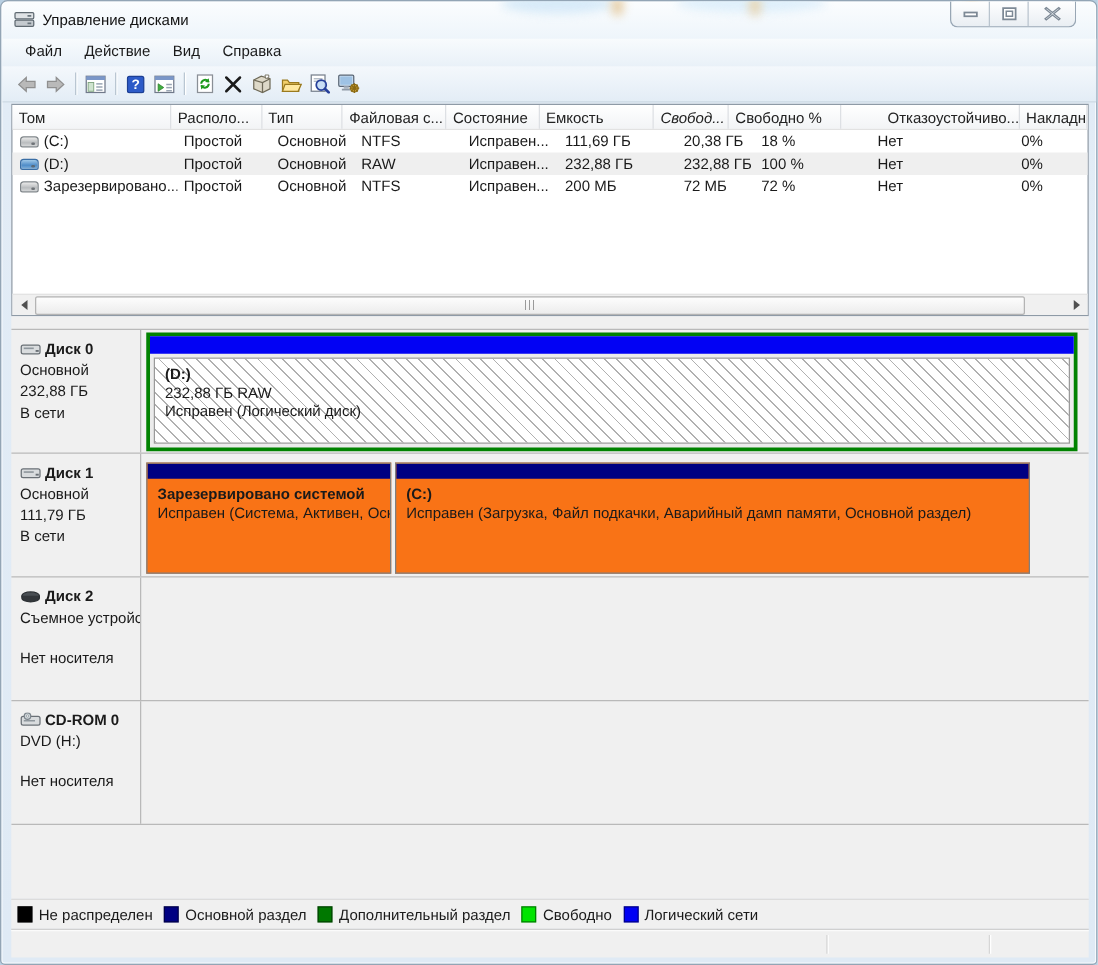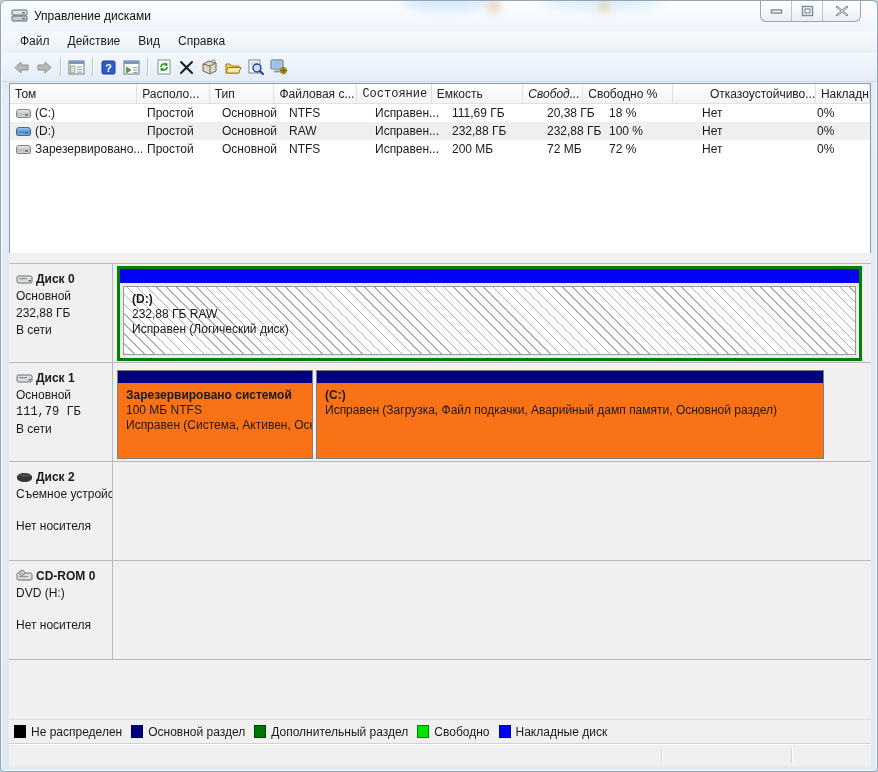--- a/index.html
+++ b/index.html
@@ -27,21 +27,21 @@
   #menubar { position:absolute; left:1px; top:30px; width:876px; height:22px;
     background:linear-gradient(180deg,#f8fbfd,#e9f1f8); display:flex; align-items:flex-start; padding-left:10px; gap:2px; }
   .menu-item { padding:3px 8px; }
   
   #toolbar { position:absolute; left:1px; top:52px; width:876px; height:29px;
     background:linear-gradient(180deg,#f4f8fc,#e3edf6); border-bottom:1px solid #cdd9e4;
     display:flex; align-items:center; padding-left:8px; }
   .tb-icon { width:23px; height:22px; display:flex; align-items:center; justify-content:center; }
   .tb-sep { width:1px; height:18px; background:#b9c6d2; margin:0 4px; box-shadow:1px 0 0 #fff; }
   
-  #list-panel { position:absolute; left:8px; top:82px; width:862px; height:202px;
+  #list-panel { position:absolute; left:8px; top:82px; width:862px; height:170px;
     background:#fff; border:1px solid #8e9aa6; }
   #list-header { display:flex; height:20px; border-bottom:1px solid #e2e2e2;
     background:linear-gradient(180deg,#ffffff,#f2f4f6); }
   .hdr-cell { height:100%; padding:3px 0 0 5px; border-right:1px solid #dde0e4;
     overflow:hidden; white-space:nowrap; color:#222; }
   .lv-row { display:flex; height:18px; align-items:center; }
   .lv-row.selected { background:#efefef; }
   .lv-cell { padding-left:5px; overflow:hidden; white-space:nowrap; height:100%; display:flex; align-items:center; }
   .vol-ico { width:15px; height:9px; border-radius:3px 3px 2px 2px; margin:0 4px 0 1px; flex:none;
     border:1px solid #7e8488; background:linear-gradient(180deg,#e9e9e9,#b9bcbe 60%,#d7d9da); position:relative; }
@@ -251,21 +251,21 @@
         </span>
       </span>
     </div>
 
   <div id="list-panel">
     <div id="list-header">
         <div class="hdr-cell" style="width: 132px;">Том</div>
         <div class="hdr-cell" style="width: 75px;">Располо...</div>
         <div class="hdr-cell" style="width: 67px;">Тип</div>
         <div class="hdr-cell" style="width: 86px;">Файловая с...</div>
-        <div class="hdr-cell" style="width: 77px; font-family: Liberation Mono, monospace;">Состояние</div>
+        <div class="hdr-cell" style="width: 77px;">Состояние</div>
         <div class="hdr-cell" style="width: 95px;">Емкость</div>
         <div class="hdr-cell" style="width: 62px; font-style: italic;">Свобод...</div>
         <div class="hdr-cell" style="width: 93px;">Свободно %</div>
         <div class="hdr-cell" style="width: 115px; margin-left: 32px;">Отказоустойчиво...</div>
         <div class="hdr-cell" style="width: 56px;">Накладные расходы</div>
       </div>
     <div id="list-body">
         <div class="lv-row">
           <div class="lv-cell" style="width: 132px;">
             <span class="vol-ico"></span>
@@ -360,29 +360,28 @@
               <span class="dev-ico">
                 <svg width="17" height="11" viewBox="0 0 17 11">
                   <rect x="1" y="2" width="15" height="7" rx="1.5" fill="#d9dcde" stroke="#6a7076"></rect>
                   <rect x="3" y="4" width="8" height="1.3" fill="#8f979d"></rect>
                   <rect x="12.5" y="6" width="2.5" height="1.5" fill="#6a7076"></rect>
                 </svg>
               </span>
               <span>Диск 1</span>
             </div>
             <div class="disk-line" style="min-height: 12px;">Основной</div>
-            <div class="disk-line" style="min-height: 12px; font-family: Liberation Mono, monospace;">111,79 ГБ</div>
+            <div class="disk-line" style="min-height: 12px;">111,79 ГБ</div>
             <div class="disk-line" style="min-height: 12px;">В сети</div>
           </div>
           <div class="disk-area">
             <div class="part-primary" style="left: 4px; width: 196px;">
               <div class="part-strip" style="background: rgb(0, 0, 130);"></div>
               <div class="part-body">
                 <div class="part-line part-label">Зарезервировано системой</div>
-                <div class="part-line">100 МБ NTFS</div>
                 <div class="part-line">Исправен (Система, Активен, Основной раздел)</div>
               </div>
             </div>
             <div class="part-primary" style="left: 203px; width: 508px;">
               <div class="part-strip" style="background: rgb(0, 0, 130);"></div>
               <div class="part-body">
                 <div class="part-line part-label">(C:)</div>
                 <div class="part-line">Исправен (Загрузка, Файл подкачки, Аварийный дамп памяти, Основной раздел)</div>
               </div>
             </div>
@@ -439,21 +438,21 @@
       <div class="legend-item">
         <span class="legend-sq" style="background: rgb(0, 120, 0);"></span>
         <span>Дополнительный раздел</span>
       </div>
       <div class="legend-item">
         <span class="legend-sq" style="background: rgb(0, 228, 0);"></span>
         <span>Свободно</span>
       </div>
       <div class="legend-item">
         <span class="legend-sq" style="background: rgb(0, 0, 244);"></span>
-        <span>Накладные диск</span>
+        <span>Логический сети</span>
       </div>
     </div>
 
   <div id="statusbar">
     <div class="status-sep" style="left:652px;"></div>
     <div class="status-sep" style="left:782px;"></div>
   </div>
 </div>
 
 </body></html>

